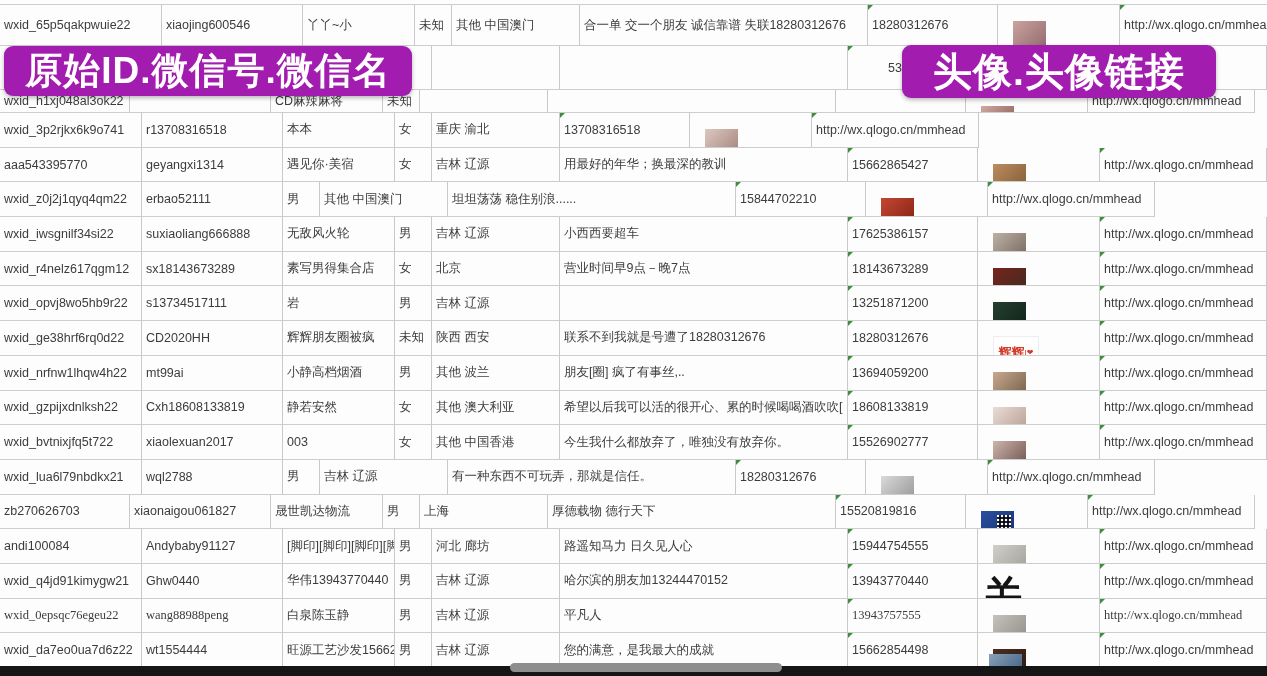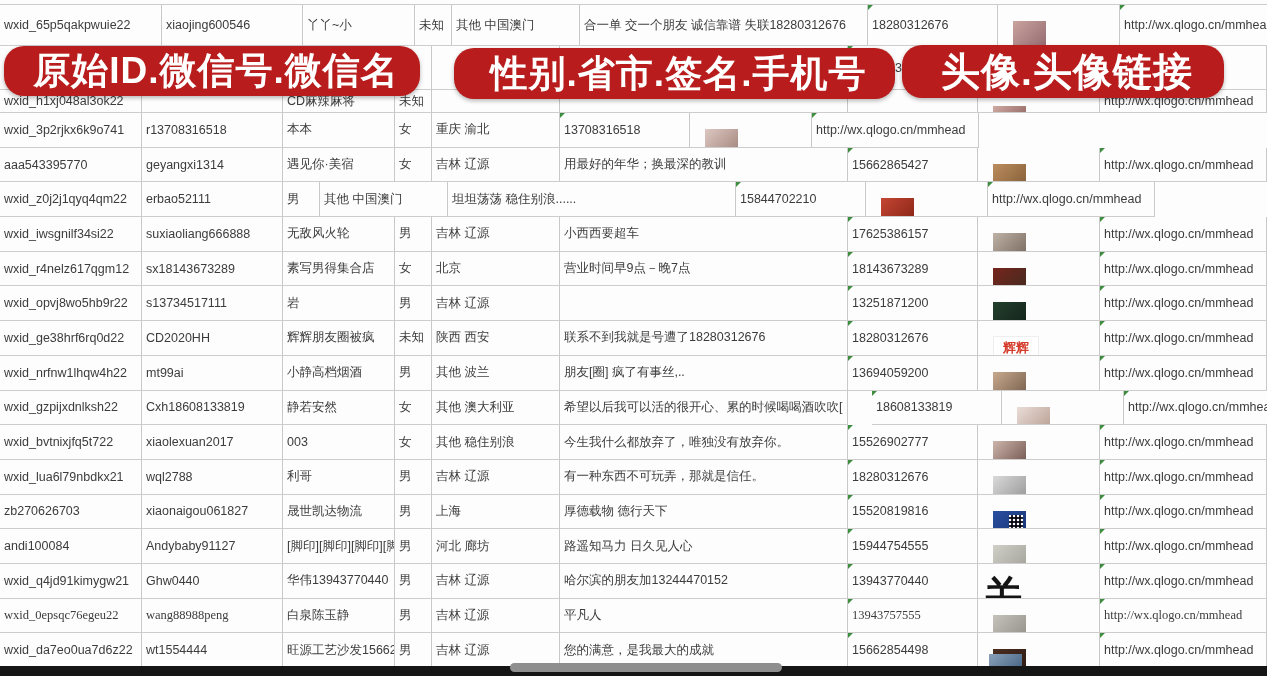--- a/index.html
+++ b/index.html
@@ -13,35 +13,35 @@
   .cell{
     box-sizing:border-box;position:relative;overflow:hidden;white-space:nowrap;
     border-right:1px solid #c9c9c9;border-bottom:1px solid #cdcdcd;
     display:flex;align-items:center;padding-left:4px;
     font-size:12.5px;color:#3c3c3c;flex:none;
   }
   .cell.c-phone.indent{padding-left:40px;}
   .marker{position:absolute;top:0;left:0;width:0;height:0;
     border-top:5px solid #3e8e41;border-right:5px solid transparent;}
   .av{flex:none;margin-left:11px;position:relative;overflow:hidden;display:flex;
-    align-items:center;justify-content:center;flex-direction:column;margin-top:30px;}
+    align-items:center;justify-content:center;flex-direction:row;margin-top:30px;}
   .av .qrsq{position:absolute;right:3px;top:4px;width:14px;height:14px;background:
     repeating-linear-gradient(90deg,#fff 0 2px,#223 2px 4px),
     repeating-linear-gradient(0deg,#fff 0 2px,#223 2px 4px);background-blend-mode:multiply;}
   .av .strip{position:absolute;left:0;right:0;bottom:1px;height:9px;background:#c0181c;
     color:#ffd24a;font-size:7px;line-height:9px;text-align:center;overflow:hidden;}
   .av.calli{background:transparent;color:#141414;font-family:"DejaVu Serif",serif;
     font-weight:bold;font-size:40px;line-height:1;overflow:visible;}
   .av.txt{background:#fff;border:1px solid #eee;}
   .av.txt .t1{color:#d43a2a;font-weight:bold;font-size:13px;line-height:14px;}
   .av.txt .t2{color:#d43a2a;font-size:8px;line-height:9px;}
   .banner{
-    position:absolute;background:#b91c1c;color:#ffffff;font-weight:bold;
-    display:flex;align-items:center;justify-content:center;border-radius:20px;
-    letter-spacing:1px;box-shadow:0 2px 4px rgba(0,0,0,.28);white-space:nowrap;padding-left:8px;
+    position:absolute;background:#a21caf;color:#ffffff;font-weight:bold;
+    display:flex;align-items:center;justify-content:center;border-radius:9px;
+    letter-spacing:1px;box-shadow:0 2px 4px rgba(0,0,0,.28);white-space:nowrap;
   }
   .b1{left:4px;top:46px;width:408px;height:50px;font-size:37px;}
   .b2{left:454px;top:48px;width:433px;height:51px;font-size:37px;}
   .b3{left:902px;top:45px;width:314px;height:53px;font-size:39px;}
   .bottombar{position:absolute;left:0;bottom:0;width:1267px;height:10px;background:#151515;}
   .hscroll{position:absolute;left:510px;bottom:4px;width:272px;height:9px;
     background:#8e8e8e;border-radius:5px;}
   .partial-av{position:absolute;left:989px;top:654px;width:33px;height:13px;
     background:linear-gradient(135deg,#8aa0b8,#4a6a8a);}
 </style>
@@ -68,21 +68,21 @@
         <div class="cell c-wechat_id" style="width: 141px;"></div>
         <div class="cell c-name" style="width: 112px;"></div>
         <div class="cell c-gender" style="width: 37px;"></div>
         <div class="cell c-region" style="width: 128px;"></div>
         <div class="cell c-signature" style="width: 288px;"></div>
         <div class="cell c-phone indent" style="width: 130px;">5386<span class="marker"></span></div>
         <div class="cell c-avatar" style="width: 122px;"></div>
         <div class="cell c-link" style="width: 167px;">/mmhead<span class="marker"></span></div>
       </div>
       <div class="row" style="height: 23px;">
-        <div class="cell c-original_id" style="width: 142px;">wxid_h1xj048al3ok22</div>
+        <div class="cell c-original_id" style="width: 130px;">wxid_h1xj048al3ok22</div>
         <div class="cell c-wechat_id" style="width: 141px;"></div>
         <div class="cell c-name" style="width: 112px;">CD麻辣麻将</div>
         <div class="cell c-gender" style="width: 37px;">未知</div>
         <div class="cell c-region" style="width: 128px;"></div>
         <div class="cell c-signature" style="width: 288px;"></div>
         <div class="cell c-phone" style="width: 130px;"></div>
         <div class="cell c-avatar" style="width: 122px;">
           <div class="av" style="width: 33px; height: 20px; background: linear-gradient(135deg, rgb(207, 169, 162), rgb(138, 95, 88));"></div>
         </div>
         <div class="cell c-link" style="width: 167px;">http://wx.qlogo.cn/mmhead<span class="marker"></span></div>
@@ -192,54 +192,53 @@
         </div>
         <div class="cell c-link" style="width: 167px;">http://wx.qlogo.cn/mmhead<span class="marker"></span></div>
       </div>
       <div class="row" style="height: 34.7px;">
         <div class="cell c-original_id" style="width: 142px;">wxid_gzpijxdnlksh22</div>
         <div class="cell c-wechat_id" style="width: 141px;">Cxh18608133819</div>
         <div class="cell c-name" style="width: 112px;">静若安然</div>
         <div class="cell c-gender" style="width: 37px;">女</div>
         <div class="cell c-region" style="width: 128px;">其他 澳大利亚</div>
         <div class="cell c-signature" style="width: 288px;">希望以后我可以活的很开心、累的时候喝喝酒吹吹[</div>
-        <div class="cell c-phone" style="width: 130px; margin-left: 24px;">18608133819<span class="marker"></span></div>
+        <div class="cell c-phone" style="width: 130px;">18608133819<span class="marker"></span></div>
         <div class="cell c-avatar" style="width: 122px;">
           <div class="av" style="width: 33px; height: 31.7px; background: linear-gradient(135deg, rgb(233, 221, 215), rgb(178, 150, 138));"></div>
         </div>
         <div class="cell c-link" style="width: 167px;">http://wx.qlogo.cn/mmhead<span class="marker"></span></div>
       </div>
       <div class="row" style="height: 34.7px;">
         <div class="cell c-original_id" style="width: 142px;">wxid_bvtnixjfq5t722</div>
         <div class="cell c-wechat_id" style="width: 141px;">xiaolexuan2017</div>
         <div class="cell c-name" style="width: 112px;">003</div>
         <div class="cell c-gender" style="width: 37px;">女</div>
-        <div class="cell c-region" style="width: 128px;">其他 稳住别浪</div>
+        <div class="cell c-region" style="width: 128px;">其他 中国香港</div>
         <div class="cell c-signature" style="width: 288px;">今生我什么都放弃了，唯独没有放弃你。</div>
         <div class="cell c-phone" style="width: 130px;">15526902777<span class="marker"></span></div>
         <div class="cell c-avatar" style="width: 122px;">
           <div class="av" style="width: 33px; height: 31.7px; background: linear-gradient(135deg, rgb(205, 182, 172), rgb(100, 69, 64));"></div>
         </div>
         <div class="cell c-link" style="width: 167px;">http://wx.qlogo.cn/mmhead<span class="marker"></span></div>
       </div>
       <div class="row" style="height: 34.7px;">
         <div class="cell c-original_id" style="width: 142px;">wxid_lua6l79nbdkx21</div>
         <div class="cell c-wechat_id" style="width: 141px;">wql2788</div>
-        <div class="cell c-name" style="width: 112px;">利哥</div>
         <div class="cell c-gender" style="width: 37px;">男</div>
         <div class="cell c-region" style="width: 128px;">吉林 辽源</div>
         <div class="cell c-signature" style="width: 288px;">有一种东西不可玩弄，那就是信任。</div>
         <div class="cell c-phone" style="width: 130px;">18280312676<span class="marker"></span></div>
         <div class="cell c-avatar" style="width: 122px;">
           <div class="av" style="width: 33px; height: 31.7px; background: linear-gradient(135deg, rgb(218, 218, 218), rgb(142, 142, 142));"></div>
         </div>
         <div class="cell c-link" style="width: 167px;">http://wx.qlogo.cn/mmhead<span class="marker"></span></div>
       </div>
       <div class="row" style="height: 34.7px;">
-        <div class="cell c-original_id" style="width: 142px;">zb270626703</div>
+        <div class="cell c-original_id" style="width: 130px;">zb270626703</div>
         <div class="cell c-wechat_id" style="width: 141px;">xiaonaigou061827</div>
         <div class="cell c-name" style="width: 112px;">晟世凯达物流</div>
         <div class="cell c-gender" style="width: 37px;">男</div>
         <div class="cell c-region" style="width: 128px;">上海</div>
         <div class="cell c-signature" style="width: 288px;">厚德载物 德行天下</div>
         <div class="cell c-phone" style="width: 130px;">15520819816<span class="marker"></span></div>
         <div class="cell c-avatar" style="width: 122px;">
           <div class="av" style="width: 33px; height: 31.7px; background: linear-gradient(135deg, rgb(42, 79, 160), rgb(22, 48, 110));">
             <span class="qrsq"></span>
           </div>
@@ -296,21 +295,20 @@
         <div class="cell c-avatar" style="width: 122px;">
           <div class="av" style="width: 33px; height: 31.7px; background: linear-gradient(135deg, rgb(74, 46, 32), rgb(42, 24, 18));">
             <div class="strip">中国加油</div>
           </div>
         </div>
         <div class="cell c-link" style="width: 167px;">http://wx.qlogo.cn/mmhead<span class="marker"></span></div>
       </div>
     </div>
 
   <div class="banner b1">原始ID.微信号.微信名</div>
-  <div class="banner b2">性别.省市.签名.手机号</div>
   <div class="banner b3">头像.头像链接</div>
 
   <div class="partial-av" style="background: linear-gradient(135deg, rgb(138, 160, 184), rgb(74, 106, 138));"></div>
 
   <div class="bottombar">
     <div class="hscroll"></div>
   </div>
 </div>
 
 </body></html>

